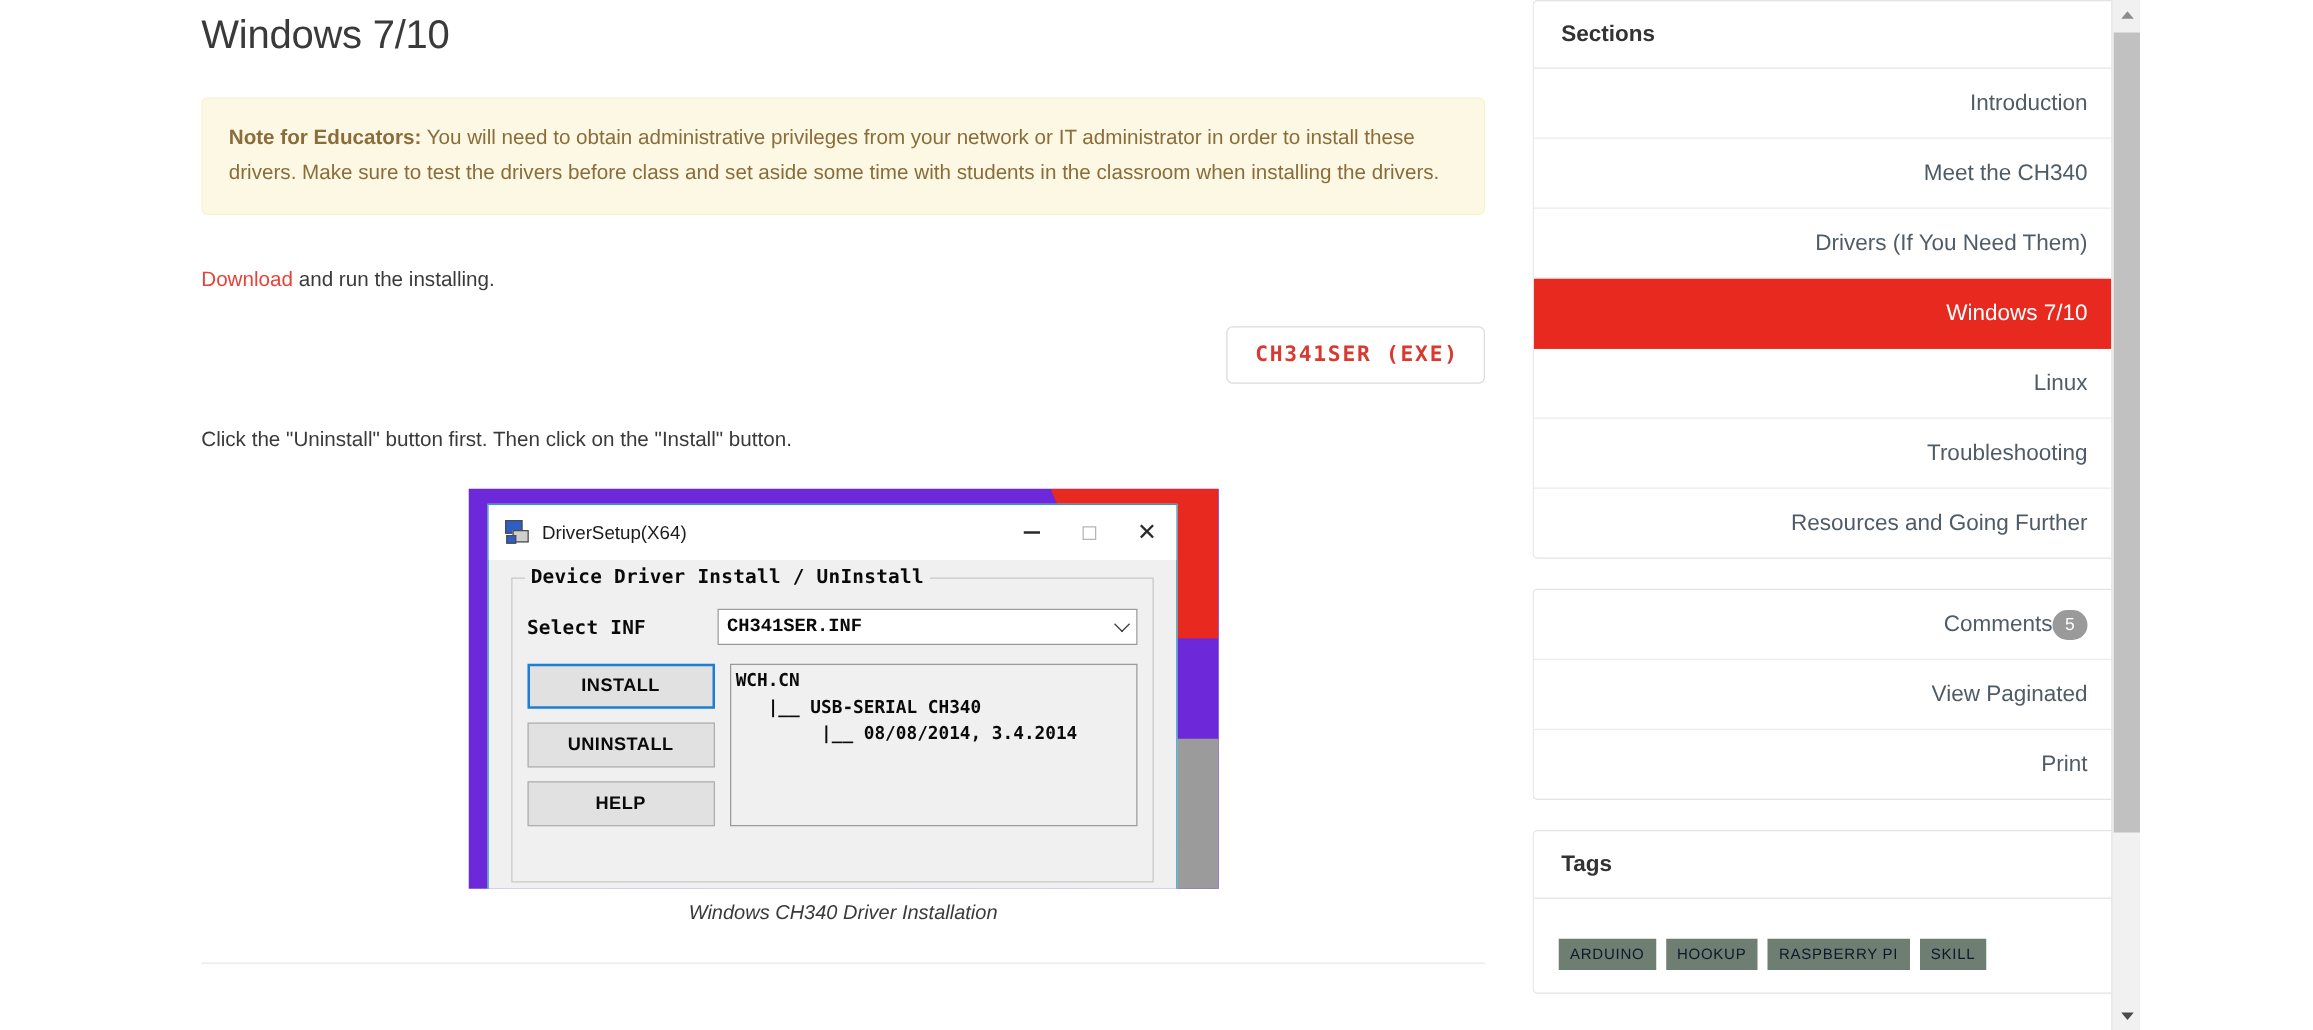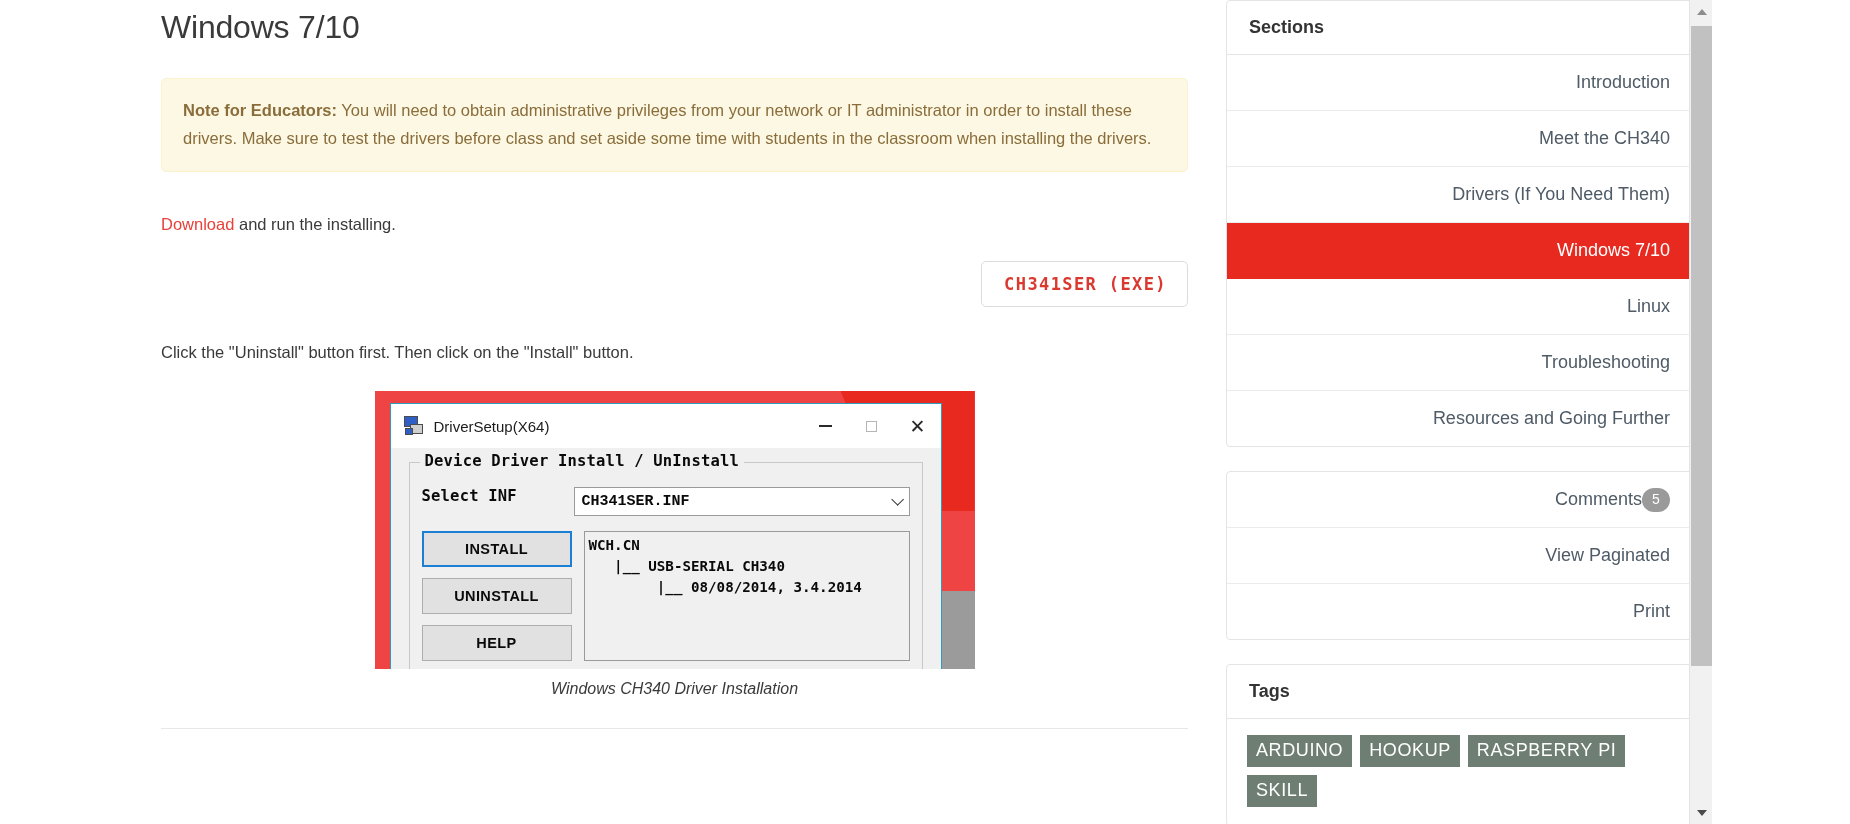--- a/index.html
+++ b/index.html
@@ -85,22 +85,22 @@
   .figure {
     margin-top: 26px;
     width: 1027px;
     display: flex;
     flex-direction: column;
     align-items: center;
   }
   .figure-img {
     position: relative;
     width: 600px;
-    height: 278px;
-    background: #ef4444;
+    height: 320px;
+    background: #6d28d9;
     overflow: hidden;
   }
   
   .bg-red {
     position: absolute;
     right: 0; top: 0;
     width: 134px; height: 120px;
     background: #e8291f;
     clip-path: polygon(0 0, 100% 0, 100% 100%, 38% 100%);
   }
@@ -206,20 +206,21 @@
     padding: 0 5px;
     font-family: "DejaVu Sans Mono", monospace;
     font-weight: 700;
     font-size: 15.5px;
     color: #0a0a0a;
     letter-spacing: 0.2px;
     white-space: nowrap;
   }
   .row-inf {
     display: flex;
+    align-items: center;
     margin-top: 24px;
   }
   .lbl-inf {
     font-family: "DejaVu Sans Mono", monospace;
     font-weight: 700;
     font-size: 15.5px;
     color: #0a0a0a;
     width: 152px;
     letter-spacing: 0.2px;
   }
@@ -344,25 +345,26 @@
     padding: 0 8px;
   }
   .tags-body {
     padding: 16px 20px 18px 20px;
     display: flex;
     flex-wrap: wrap;
     gap: 8px;
   }
   .tag {
     background: #6e7e72;
-    color: #ffffff;
-    font-size: 18px;
+    color: #0f172a;
+    font-size: 12px;
     letter-spacing: 0.6px;
     padding: 5px 9px 6px 9px;
     cursor: pointer;
+    margin-top: 16px;
   }
 
   
   .scrollbar {
     position: absolute;
     right: 138px;
     top: 0;
     width: 23px;
     height: 824px;
     background: #f1f1f1;

